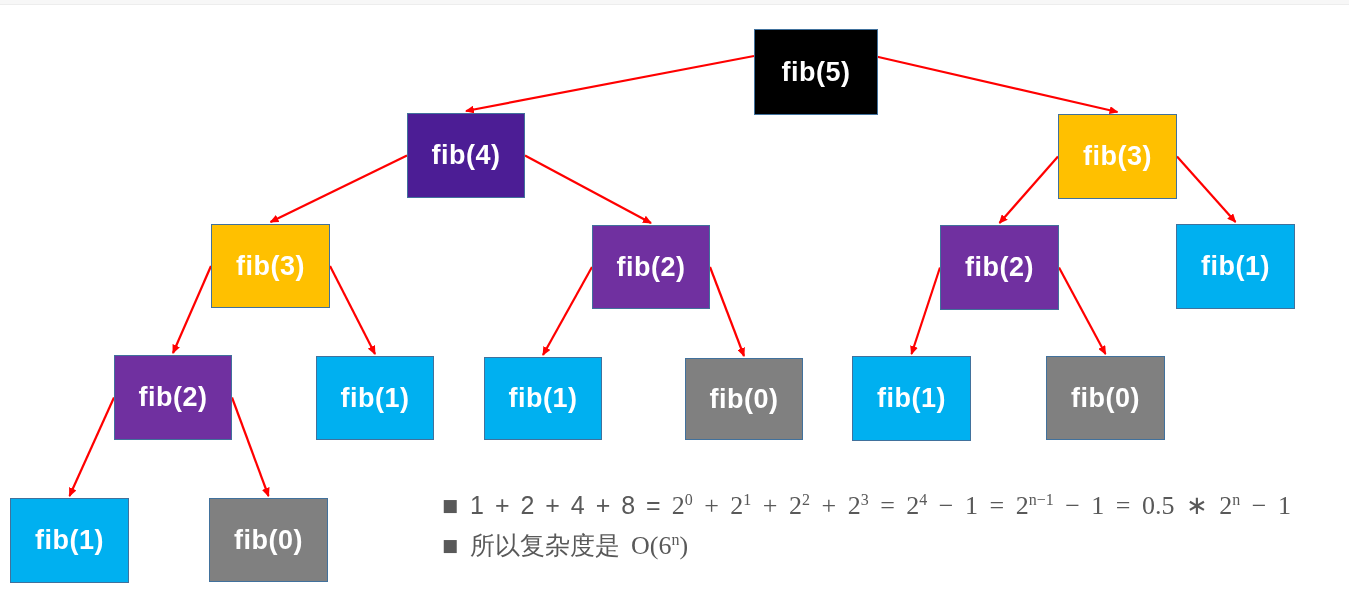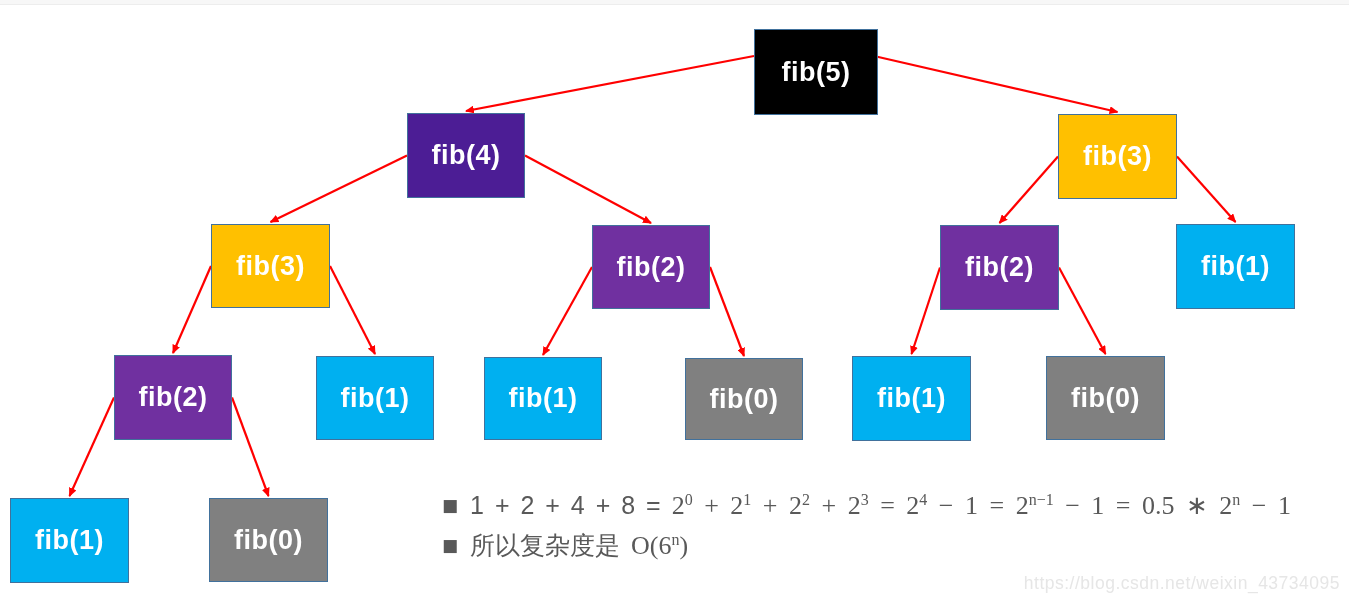--- a/index.html
+++ b/index.html
@@ -58,21 +58,20 @@
         <line x1="114" y1="397.5" x2="69.5" y2="496" stroke="#FF0000" stroke-width="2.2" marker-end="url(#arrowhead)"></line>
         <line x1="232" y1="397.5" x2="268.5" y2="496" stroke="#FF0000" stroke-width="2.2" marker-end="url(#arrowhead)"></line>
       </g>
   </svg>
 
   <div class="notes" style="color: rgb(89, 89, 89);">
       <div class="note-line"><span class="bullet">■</span><span class="seg-sans">1 + 2 + 4 + 8 = </span><span class="seg-serif">2</span><span class="seg-serif sup">0</span><span class="seg-serif"> + </span><span class="seg-serif">2</span><span class="seg-serif sup">1</span><span class="seg-serif"> + </span><span class="seg-serif">2</span><span class="seg-serif sup">2</span><span class="seg-serif"> + </span><span class="seg-serif">2</span><span class="seg-serif sup">3</span><span class="seg-serif"> = </span><span class="seg-serif">2</span><span class="seg-serif sup">4</span><span class="seg-serif"> − 1 = </span><span class="seg-serif">2</span><span class="seg-serif sup">n−1</span><span class="seg-serif"> − 1 = 0.5 ∗ </span><span class="seg-serif">2</span><span class="seg-serif sup">n</span><span class="seg-serif"> − 1</span></div>
       <div class="note-line"><span class="bullet">■</span><span class="seg-sans">所以复杂度是 </span><span class="seg-serif">O(6</span><span class="seg-serif sup">n</span><span class="seg-serif">)</span></div>
     </div>
 
-  <div class="watermark" style="color: rgb(230, 230, 230);">https://blog.csdn.net/weixin_43734095</div>
 <div class="node" style="left: 754px; top: 29px; width: 124px; height: 86px; background: rgb(0, 0, 0); border-color: rgb(65, 113, 156); color: rgb(255, 255, 255);">fib(5)</div>
     <div class="node" style="left: 407px; top: 113px; width: 118px; height: 85px; background: #4c1d95; border-color: rgb(65, 113, 156); color: rgb(255, 255, 255);">fib(4)</div>
     <div class="node" style="left: 1058px; top: 114px; width: 119px; height: 85px; background: rgb(255, 192, 0); border-color: rgb(65, 113, 156); color: rgb(255, 255, 255);">fib(3)</div>
     <div class="node" style="left: 211px; top: 224px; width: 119px; height: 84px; background: rgb(255, 192, 0); border-color: rgb(65, 113, 156); color: rgb(255, 255, 255);">fib(3)</div>
     <div class="node" style="left: 592px; top: 225px; width: 118px; height: 84px; background: rgb(112, 48, 160); border-color: rgb(65, 113, 156); color: rgb(255, 255, 255);">fib(2)</div>
     <div class="node" style="left: 940px; top: 225px; width: 119px; height: 85px; background: rgb(112, 48, 160); border-color: rgb(65, 113, 156); color: rgb(255, 255, 255);">fib(2)</div>
     <div class="node" style="left: 1176px; top: 224px; width: 119px; height: 85px; background: rgb(0, 176, 240); border-color: rgb(65, 113, 156); color: rgb(255, 255, 255);">fib(1)</div>
     <div class="node" style="left: 114px; top: 355px; width: 118px; height: 85px; background: rgb(112, 48, 160); border-color: rgb(65, 113, 156); color: rgb(255, 255, 255);">fib(2)</div>
     <div class="node" style="left: 316px; top: 356px; width: 118px; height: 84px; background: rgb(0, 176, 240); border-color: rgb(65, 113, 156); color: rgb(255, 255, 255);">fib(1)</div>
     <div class="node" style="left: 484px; top: 357px; width: 118px; height: 83px; background: rgb(0, 176, 240); border-color: rgb(65, 113, 156); color: rgb(255, 255, 255);">fib(1)</div>

